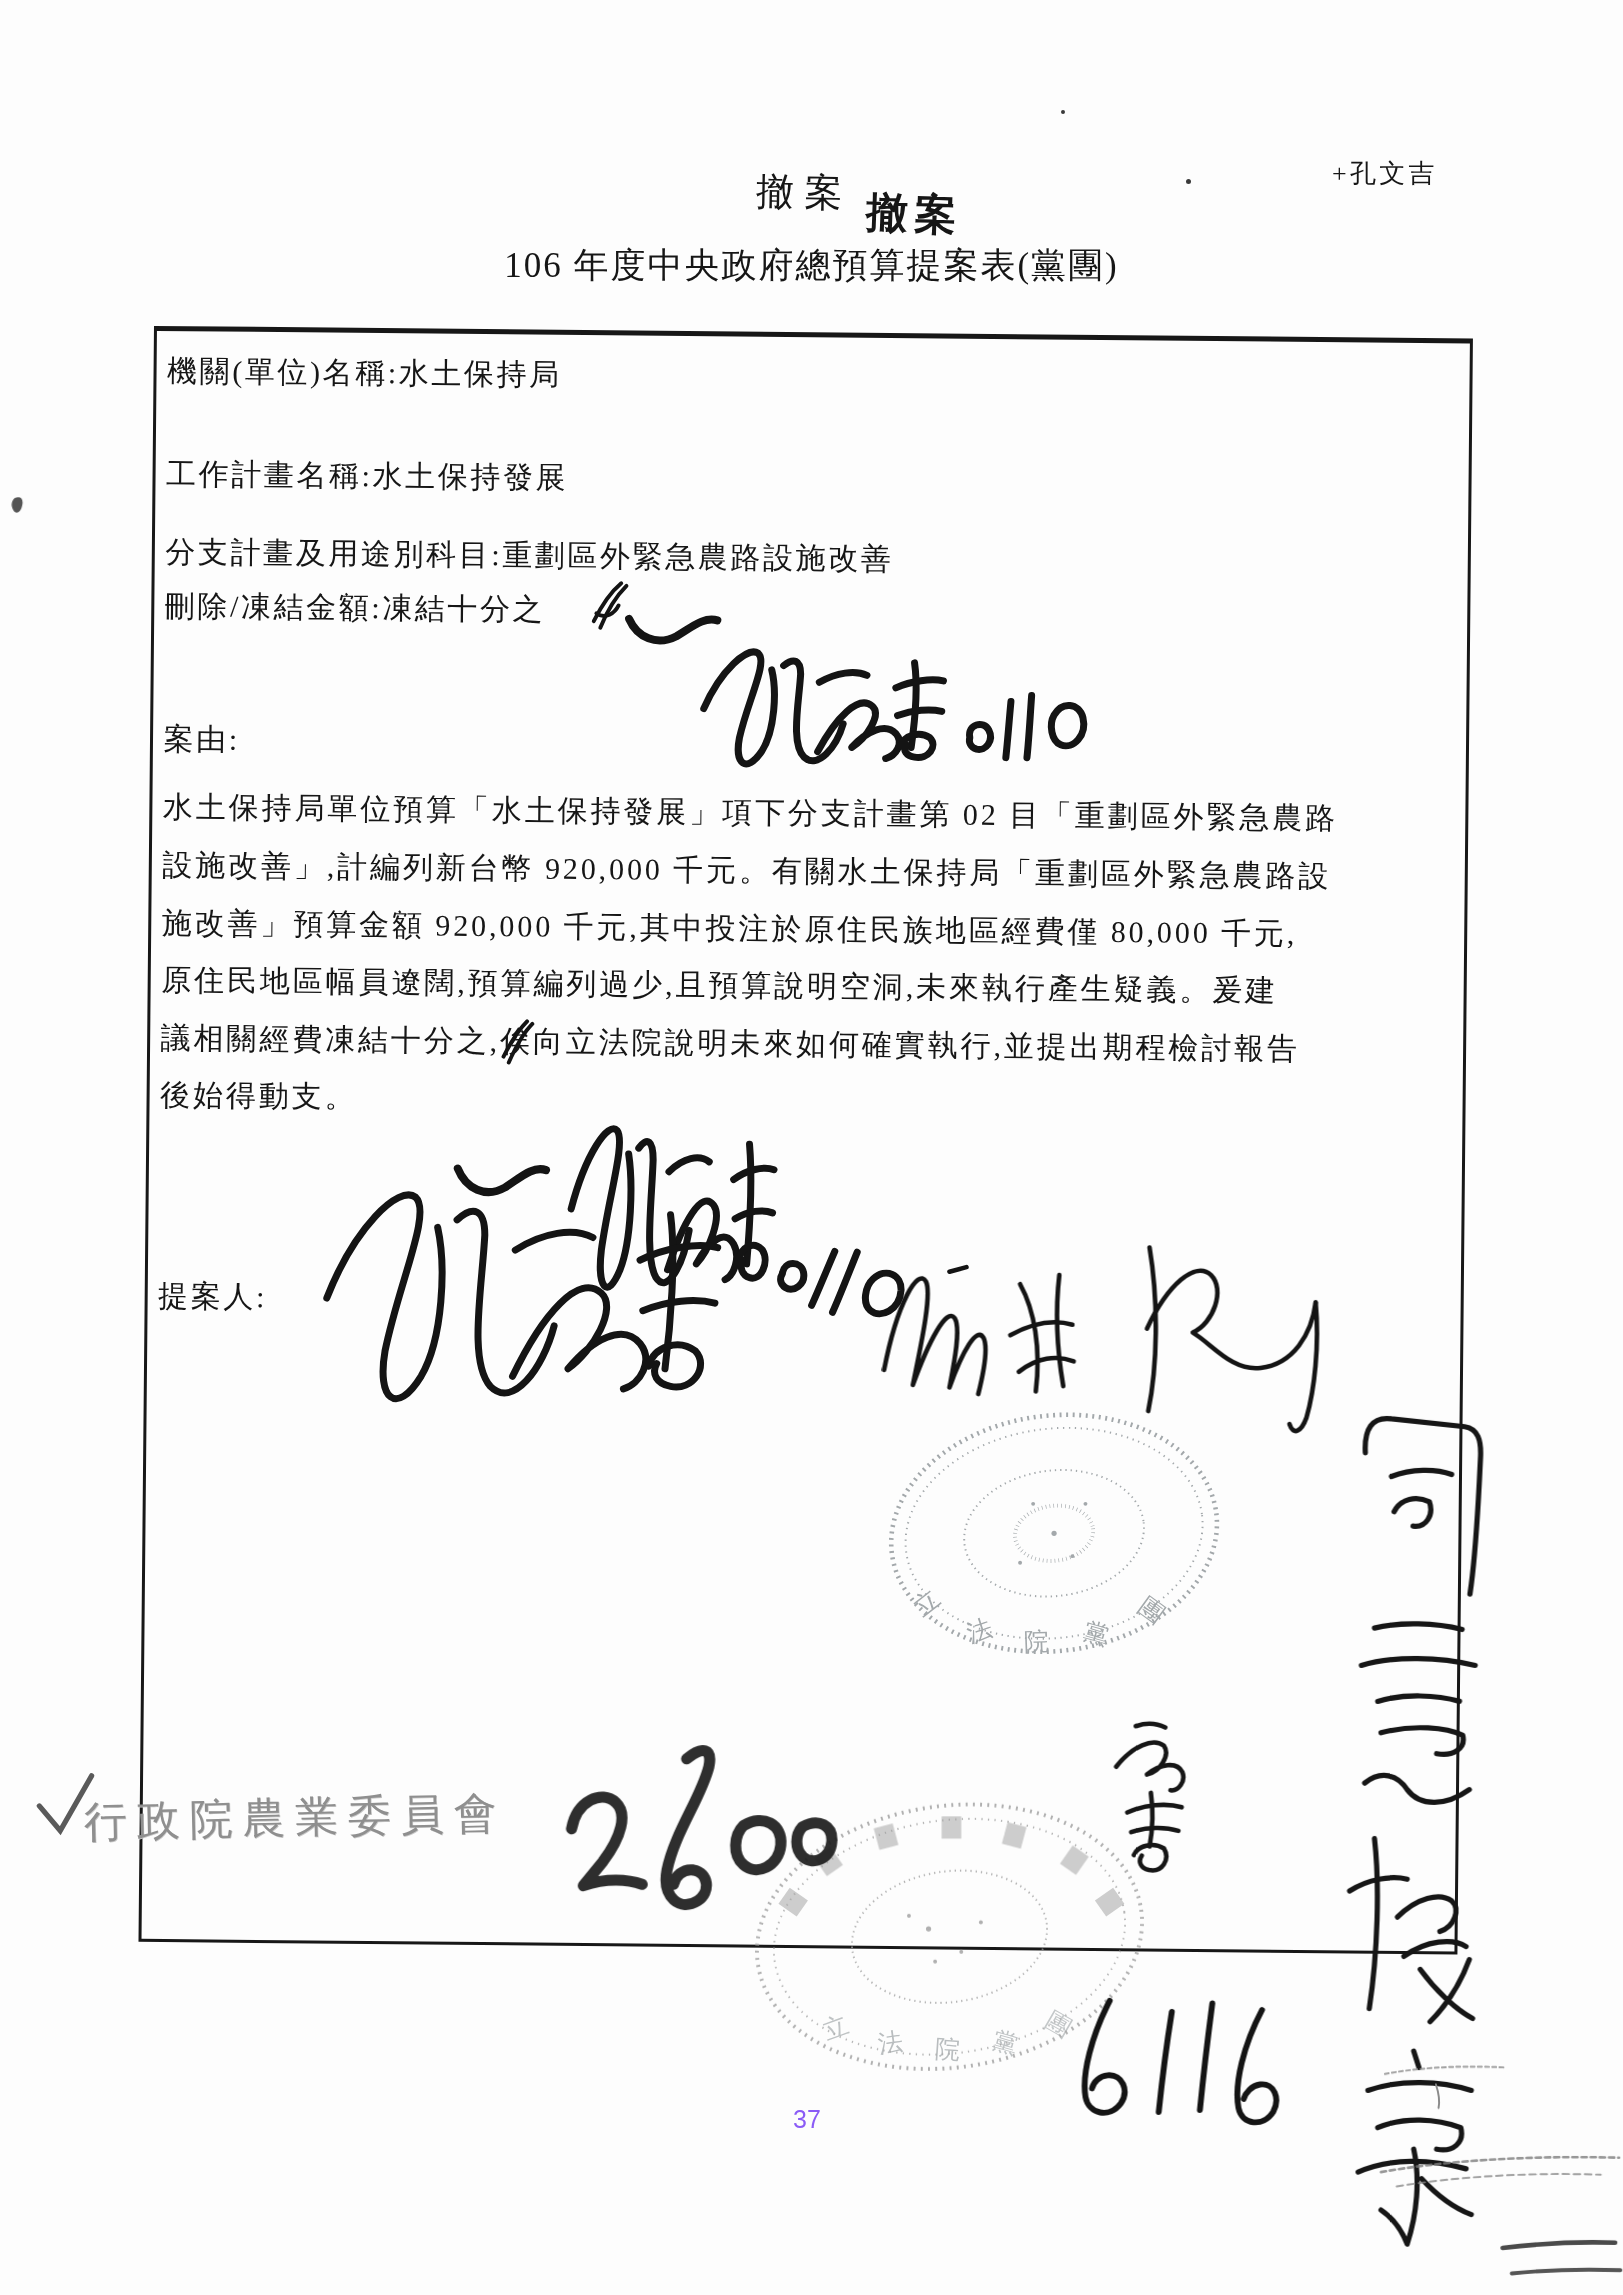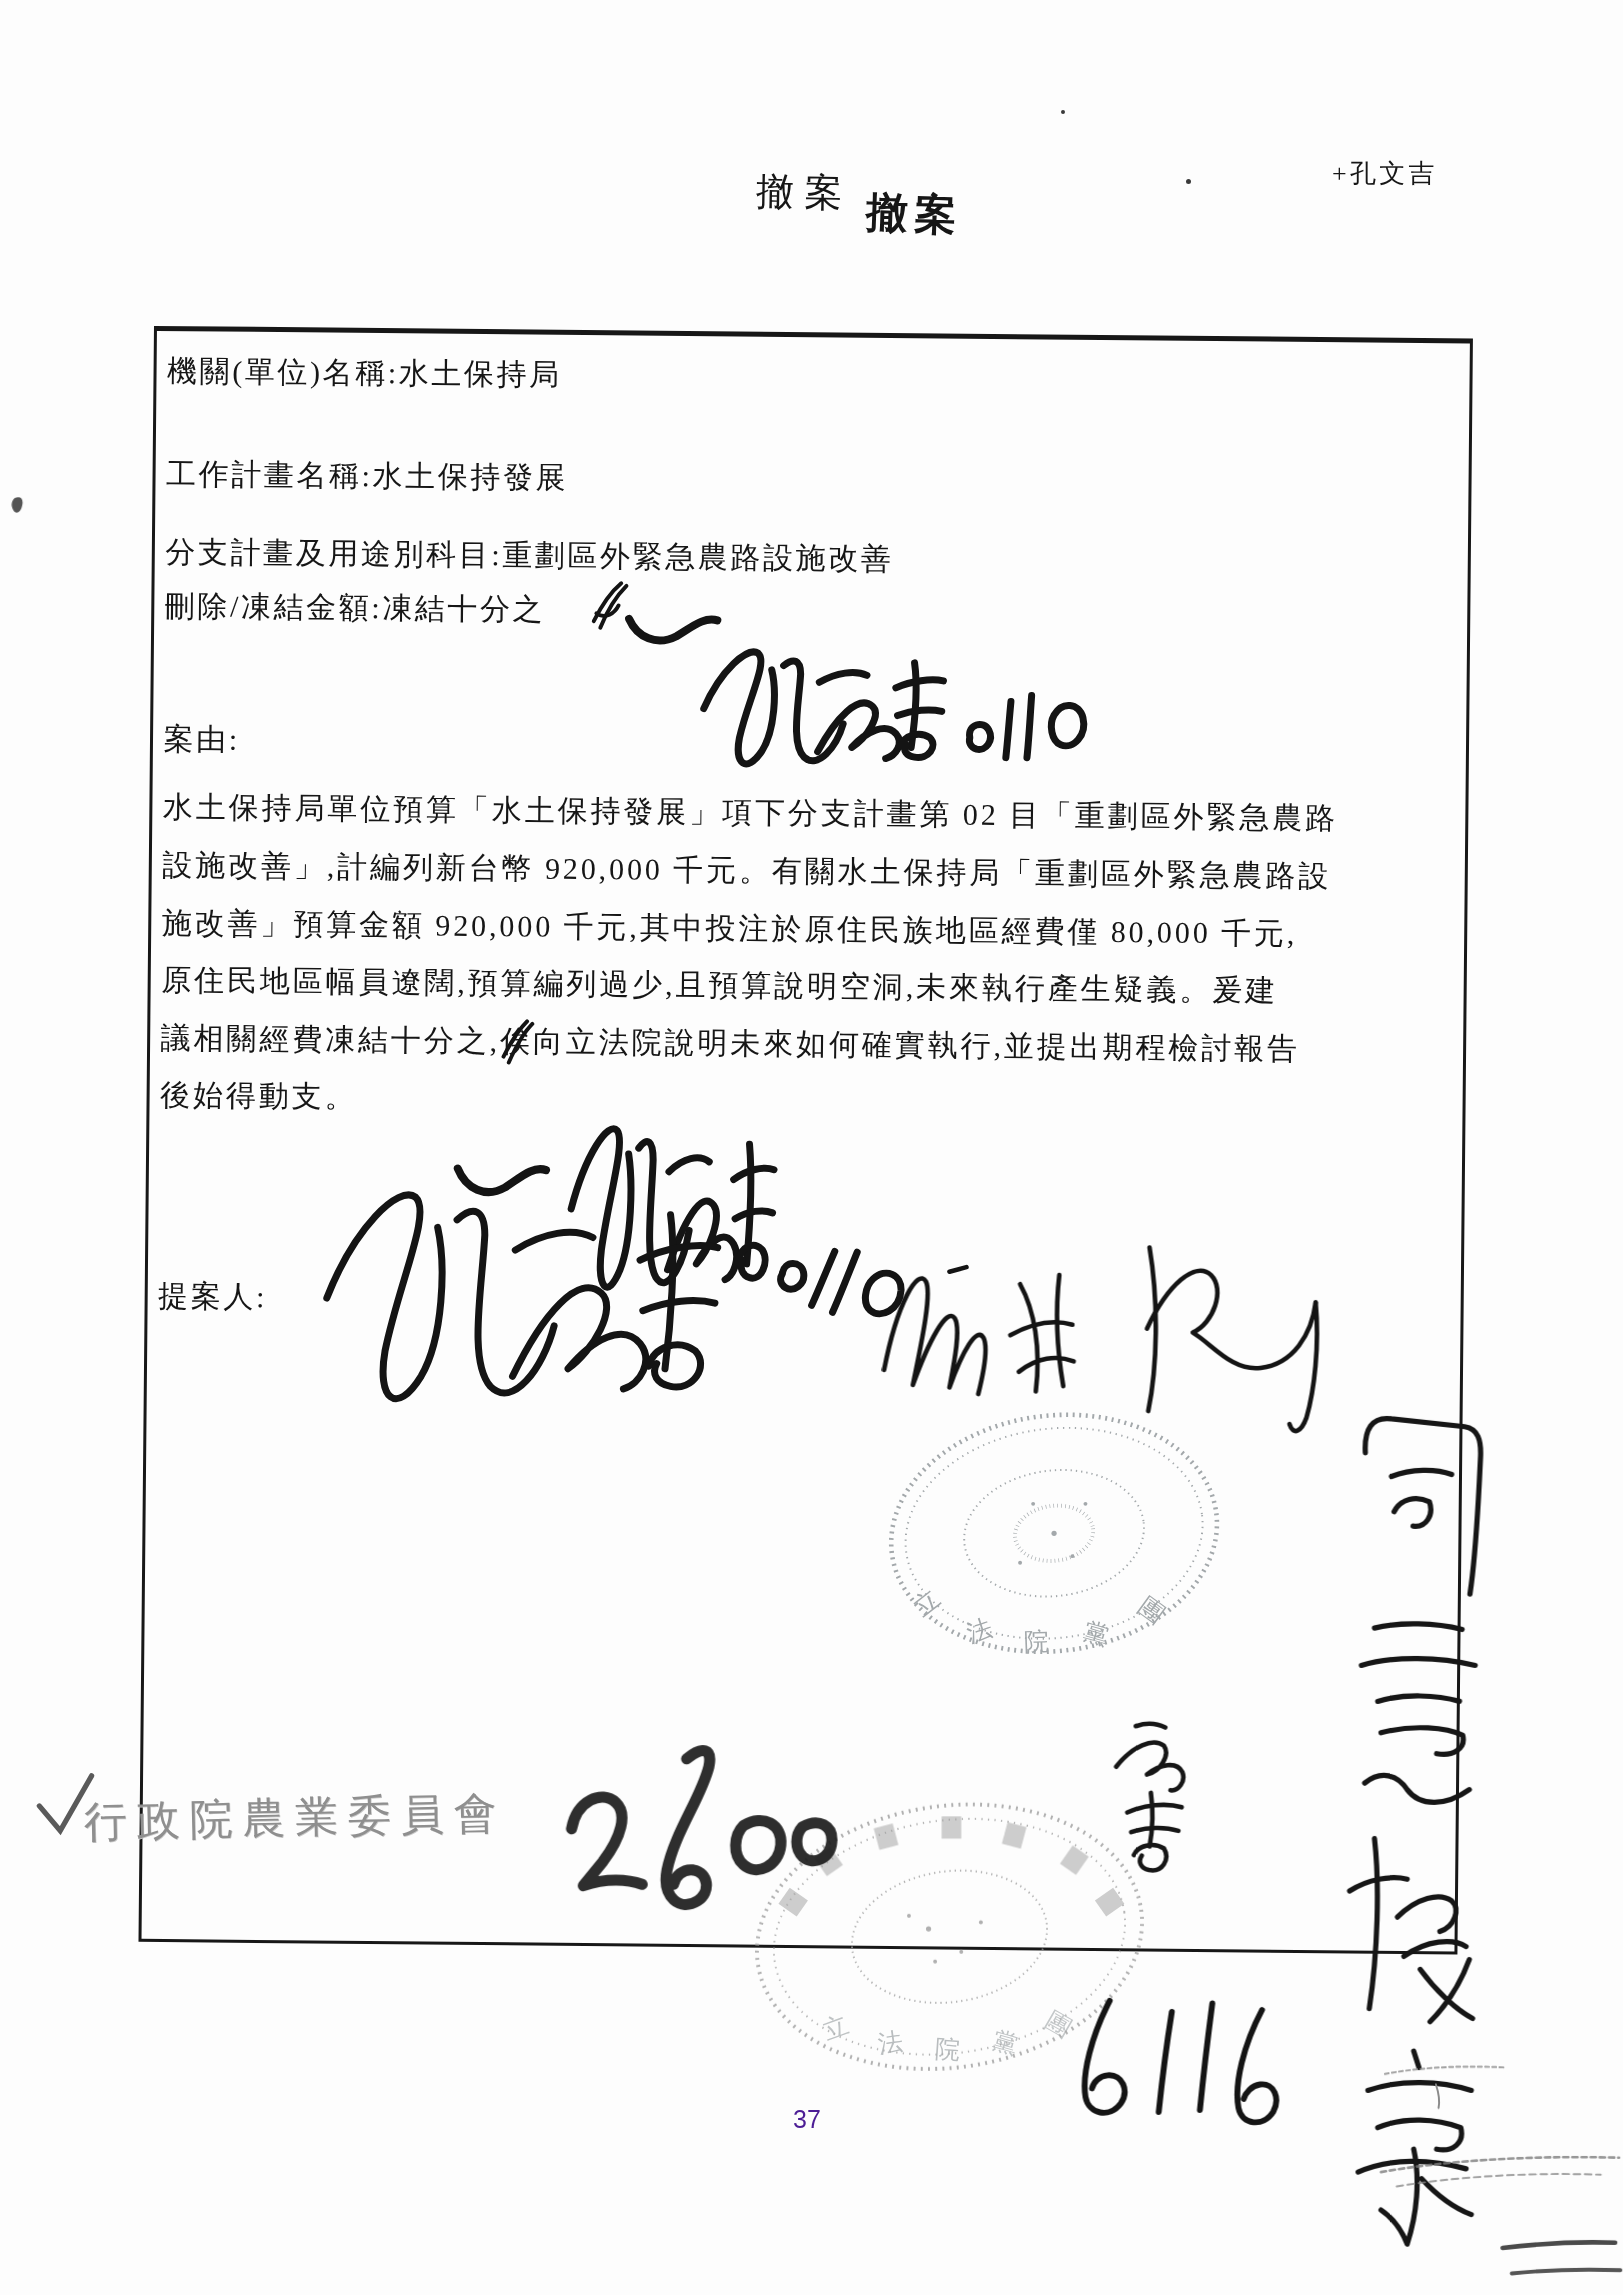--- a/index.html
+++ b/index.html
@@ -15,37 +15,38 @@
   .form-box{
     position:absolute;left:154px;top:326px;width:1313px;height:1608px;
     border:3.3px solid #171717;border-top-width:5.9px;
     transform:rotate(0.55deg);transform-origin:13px 0;
   }
   .frow{position:absolute;left:10.5px;font-size:30px;letter-spacing:2.6px;white-space:nowrap;}
   .r1{top:19.6px;}  .r2{top:123px;}  .r3{top:201px;}  .r4{top:255px;}
   .rcase{top:388px;}
   .pline{position:absolute;left:10.5px;font-size:30px;letter-spacing:2.9px;white-space:nowrap;}
   .rproposer{top:945px;}
-  .pagenum{left:793px;top:2105px;font-size:25px;font-family:"Liberation Sans","DejaVu Sans",sans-serif;color:#4c1d95;}
+  .pagenum{left:793px;top:2105px;font-size:25px;font-family:"Liberation Sans","DejaVu Sans",sans-serif;color:#8b5cf6;}
   .agristamp{
     left:84px;top:1789px;font-size:43px;letter-spacing:9.8px;color:#8f8f8f;
     transform:rotate(-1.3deg);text-shadow:0.7px 0.7px 0 #c9c9c9;
   }
   .sealchar{position:absolute;font-size:25px;color:#8d9497;opacity:.8;}
   .speck{position:absolute;background:#3a3a3a;border-radius:50%;}
   svg.overlay{position:absolute;left:0;top:0;pointer-events:none;}
 </style>
 </head>
 <body>
 
 <div class="page">
 
   <div class="abs corner-note">+孔文吉</div>
   <div class="abs withdraw1">撤案</div>
   <div class="abs withdraw2">撤案</div>
+  <div class="title">106 年度中央政府總預算提案表(黨團)</div>
 
   <div class="form-box">
     <div class="frow r1">機關(單位)名稱:水土保持局</div>
     <div class="frow r2">工作計畫名稱:水土保持發展</div>
     <div class="frow r3">分支計畫及用途別科目:重劃區外緊急農路設施改善</div>
     <div class="frow r4">刪除/凍結金額:凍結十分之</div>
     <div class="frow rcase">案由:</div>
 
     <div>
       <div class="pline" style="top:456px">水土保持局單位預算「水土保持發展」項下分支計畫第 02 目「重劃區外緊急農路</div>

